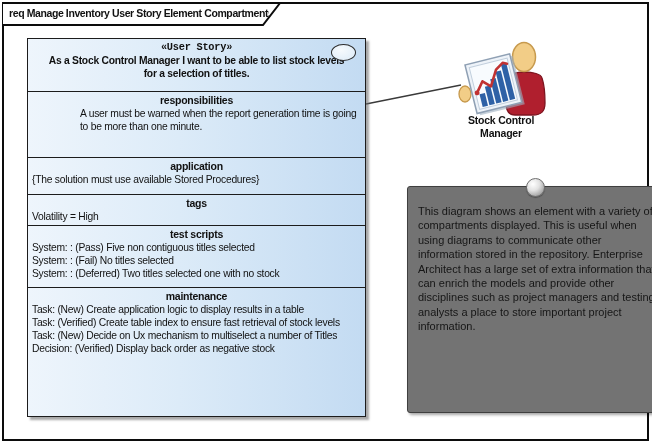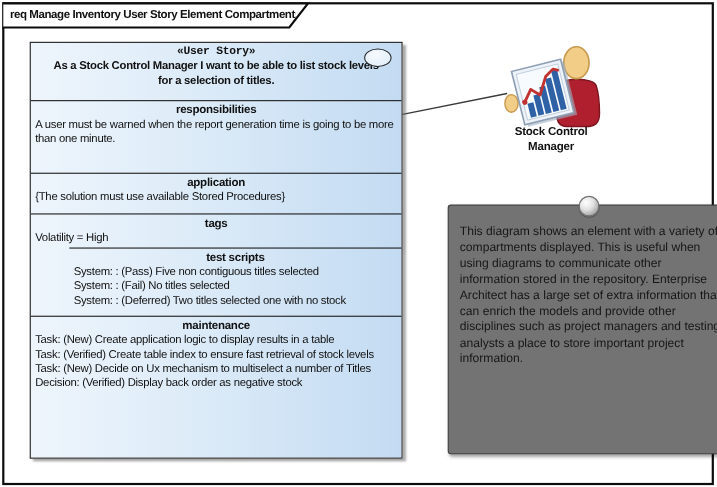--- a/index.html
+++ b/index.html
@@ -24,25 +24,25 @@
     box-shadow:3px 3px 2px rgba(110,110,110,0.6);
     display:flex;flex-direction:column;box-sizing:border-box;
     font-size:10.3px;letter-spacing:-0.25px;line-height:13px;
   }
   .compartment{position:relative;box-sizing:border-box;padding:2px 4px 0 4px;overflow:hidden;flex:0 0 auto;}
   .compartment + .compartment{border-top:1.3px solid #1c1c1c;}
   .c-header{height:52px;text-align:center;font-weight:bold;}
   .c-resp{height:66px;}
   .c-constr{height:37px;}
   .c-tags{height:31px;}
-  .c-tests{height:62px;margin-left:35px;}
+  .c-tests{height:62px;}
   .c-maint{flex:1 1 auto;}
   .ctitle{text-align:center;font-weight:bold;font-size:10.5px;}
   .cline{white-space:nowrap;}
-  .cline.wrap{white-space:normal;}
+  .cline.wrap{white-space:normal;margin-left:48px;}
   .stereotype{font-weight:bold;font-family:Liberation Mono, monospace;}
   .story-name{font-weight:bold;padding:0 14px;}
   .ornament{
     position:absolute;right:9px;top:5px;width:23px;height:15px;
     border:1.5px solid #2b2b2b;border-radius:50%;
     background:radial-gradient(ellipse at 40% 35%,#f6fafd,#dcebf8);
   }
   
   .actor{position:absolute;left:452px;top:40px;width:100px;height:105px;}
   .actor-label{

